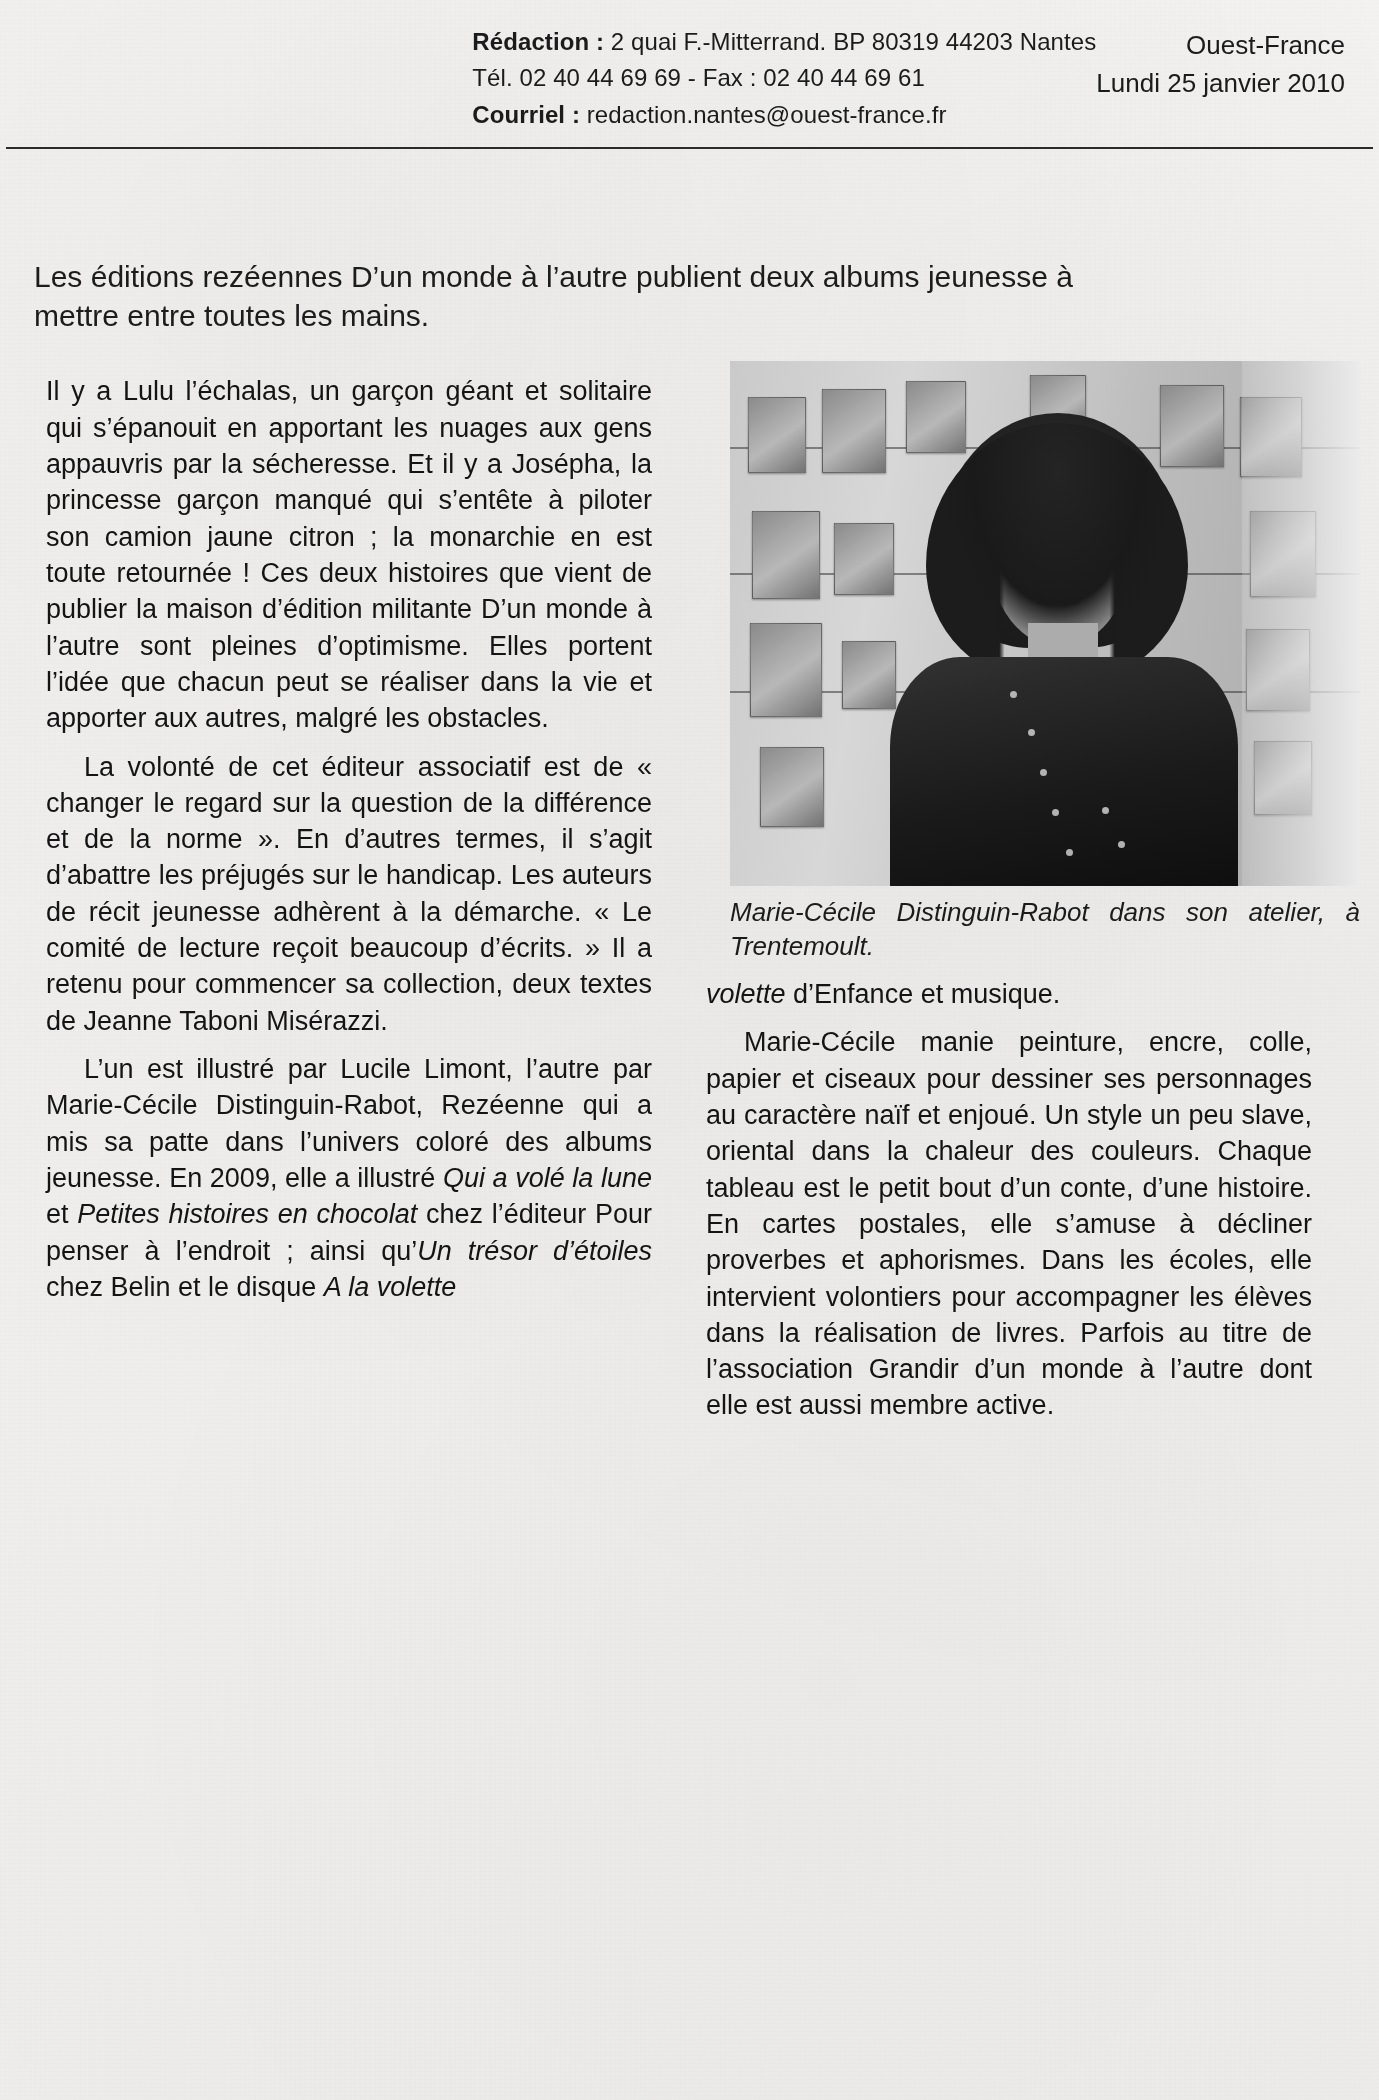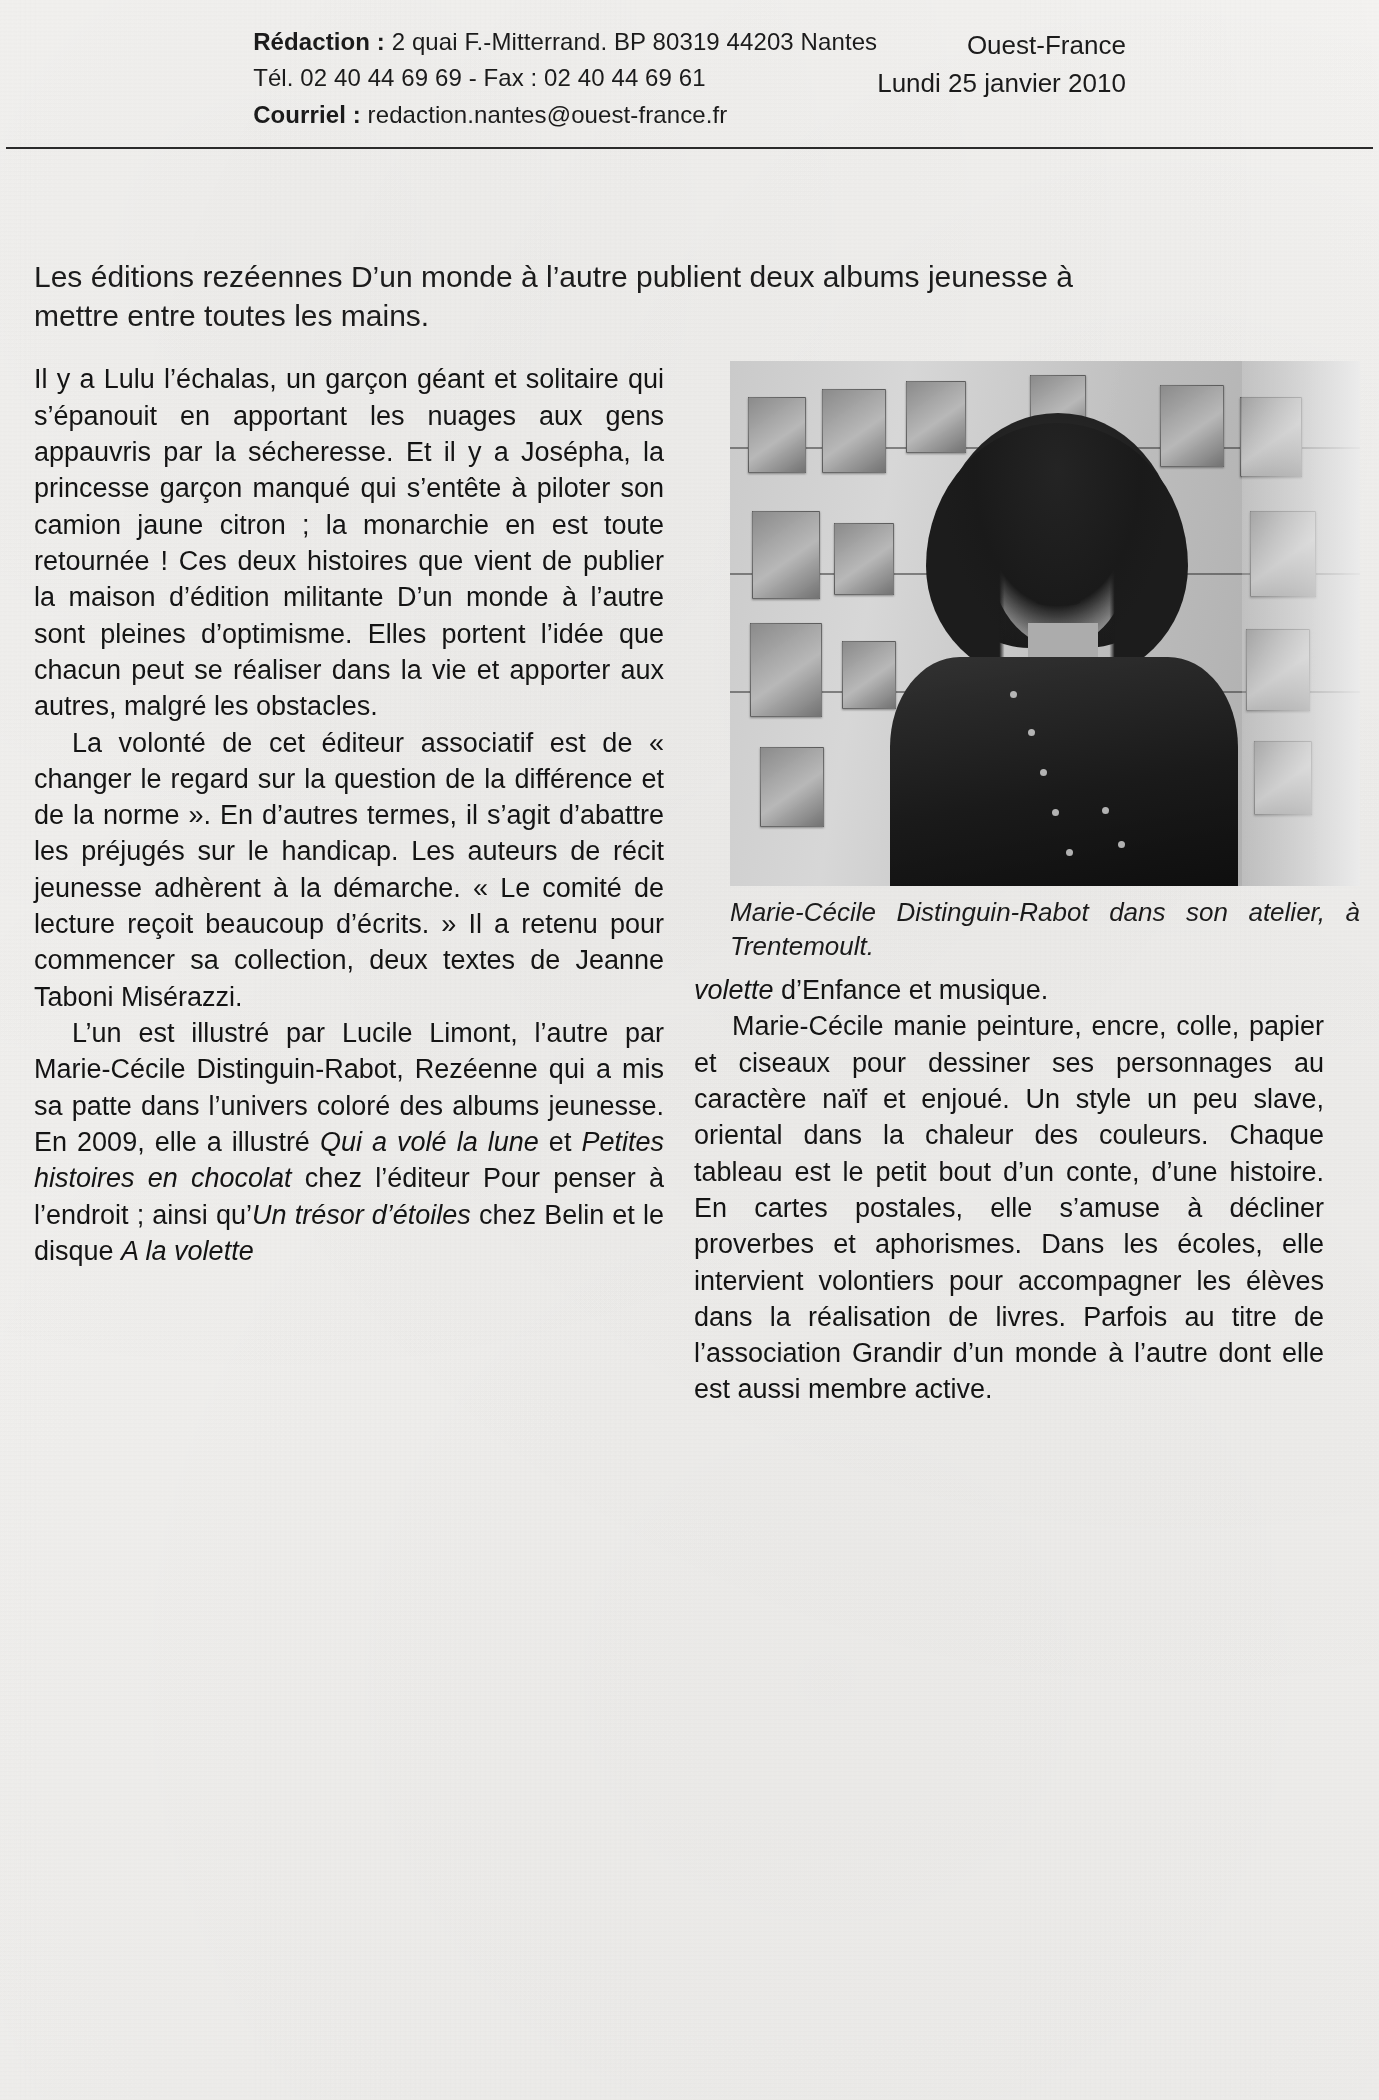--- a/index.html
+++ b/index.html
@@ -37,21 +37,21 @@
   }
   .content {
     position: relative;
     z-index: 2;
   }
 
   
   .masthead {
     padding: 24px 34px 0 34px;
     display: flex;
-    justify-content: center;
+    justify-content: flex-end;
     align-items: flex-start;
   }
   .masthead-left {
     font-size: 24px;
     line-height: 1.52;
     letter-spacing: .1px;
     color: #1b1b1b;
   }
   .masthead-left .lbl { font-weight: bold; }
   .masthead-right {
@@ -95,21 +95,21 @@
     padding: 26px 40px 0 34px;
     gap: 30px;
   }
   .col {
     width: 630px;
     font-size: 27px;
     line-height: 1.345;
     color: #141414;
     text-align: justify;
   }
-  .col p { margin: 0; }
+  .col p { margin: 12px; }
   .col p.indent { text-indent: 38px; }
   .col b { font-weight: normal; }
   .col i { font-style: italic; }
 
   .col-right {
     position: relative;
   }
 
   
   .photo-block {

